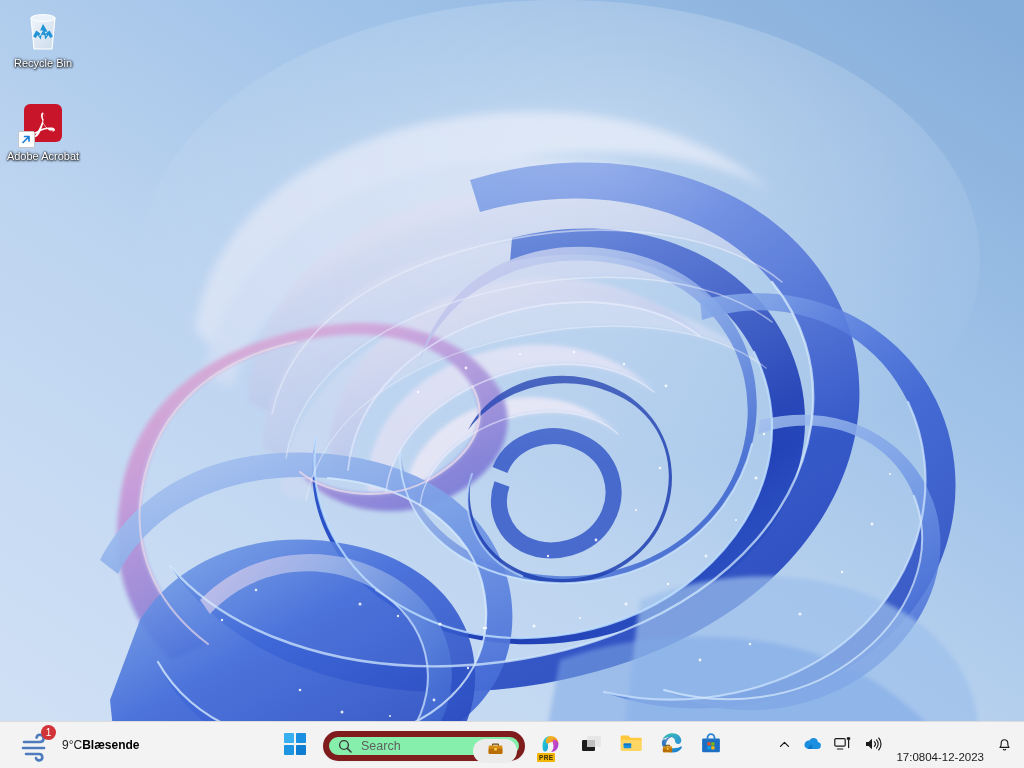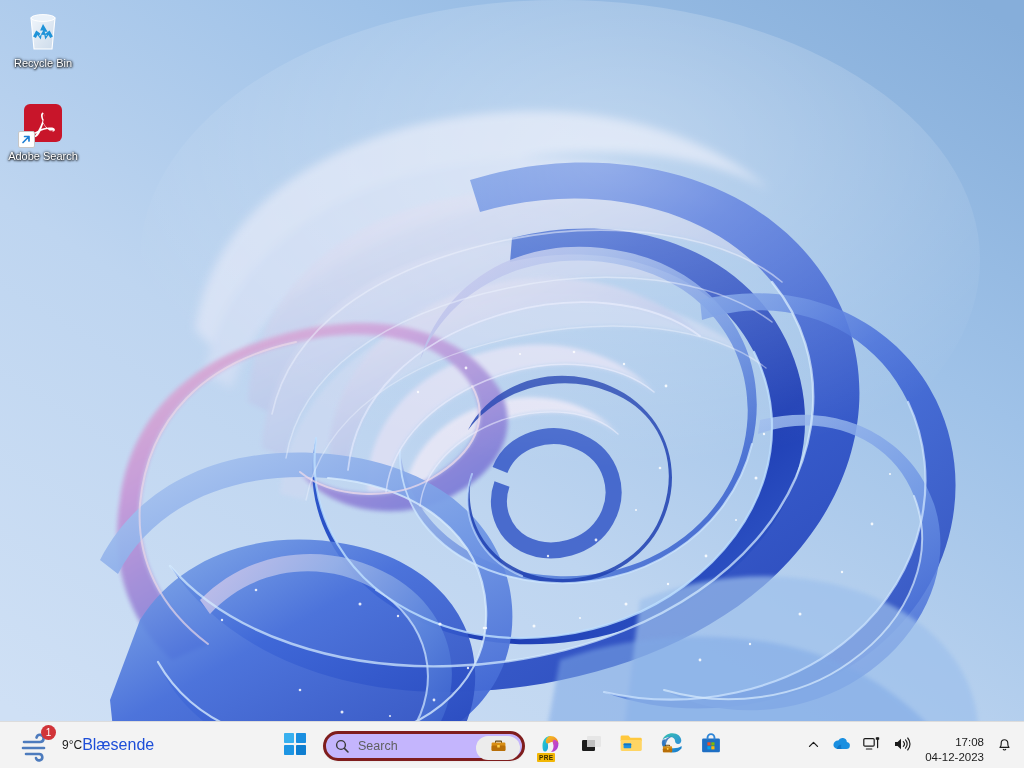--- a/index.html
+++ b/index.html
@@ -92,21 +92,21 @@
     position: relative;
     width: 34px; height: 34px;
   }
   #weather .wtext {
     display: flex;
     flex-direction: row;
     justify-content: center;
     line-height: 14px;
   }
   #weather .temp { font-size: 12px; color: #1b1b1b; }
-  #weather .cond { font-size: 16px; color: #1d4ed8; }
+  #weather .cond { font-size: 12px; color: #000000; font-weight: bold; }
   .badge {
     position: absolute;
     right: -2px; top: -3px;
     min-width: 15px; height: 15px;
     background: #d13438;
     color: #fff;
     border-radius: 8px;
     font-size: 10px;
     line-height: 15px;
     text-align: center;
@@ -130,22 +130,22 @@
     align-items: center;
     justify-content: center;
     border-radius: 5px;
     cursor: default;
     position: relative;
   }
 
   
   #searchbox {
     width: 202px; height: 30px;
-    background: #c4b5fd;
-    border: 3px solid #7f1d1d;
+    background: #86efac;
+    border: 6px solid #7f1d1d;
     border-radius: 16px;
     display: flex;
     align-items: center;
     margin: 0 6px 0 8px;
     box-sizing: border-box;
     position: relative;
     box-shadow: 0 1px 2px rgba(0,0,0,.04);
   }
   #searchbox .mag { margin-left: 9px; display:flex; }
   #searchbox .ph {
@@ -190,21 +190,21 @@
     height: 36px;
     display: flex;
     align-items: center;
     justify-content: center;
     padding: 0 6px;
     border-radius: 4px;
     cursor: default;
   }
   #clock {
     display: flex;
-    flex-direction: column;
+    flex-direction: row;
     align-items: flex-end;
     justify-content: flex-end;
     padding: 0 7px;
     height: 38px;
     border-radius: 4px;
     cursor: default;
   }
   #clock .t, #clock .d {
     font-size: 11.5px;
     color: #1b1b1b;
@@ -463,21 +463,21 @@
                  -0.9 0 -2.2 -0.6 -3.5 -1.4 0.6 0 1.1 0 1.7 0 Z
                  M17.8 33.9 c-1.1 2 -2.2 3.3 -3 3.3 -0.4 0 -0.6 -0.2 -0.6 -0.6
                  0 -0.9 1.5 -1.9 3.6 -2.7 Z" fill="#ffffff"></path>
       </svg>
       <div class="shortcut-badge">
         <svg width="15" height="15" viewBox="0 0 15 15">
           <path d="M4 10.5 L10 4.5 M10 4.5 H5.6 M10 4.5 V9" stroke="#1e7fd4" stroke-width="1.7" fill="none" stroke-linecap="round"></path>
         </svg>
       </div>
     </div>
-    <div class="label">Adobe Search</div>
+    <div class="label">Adobe Acrobat</div>
   </div>
 
 
   <div id="taskbar">
 
     <div id="weather">
       <div class="wicon">
         <svg width="34" height="34" viewBox="0 0 34 34">
           <g stroke="#4d7bbd" stroke-width="2.6" stroke-linecap="round" fill="none">
             <path d="M4 14 H20 a3.6 3.6 0 1 0 -3.5 -4.4"></path>

